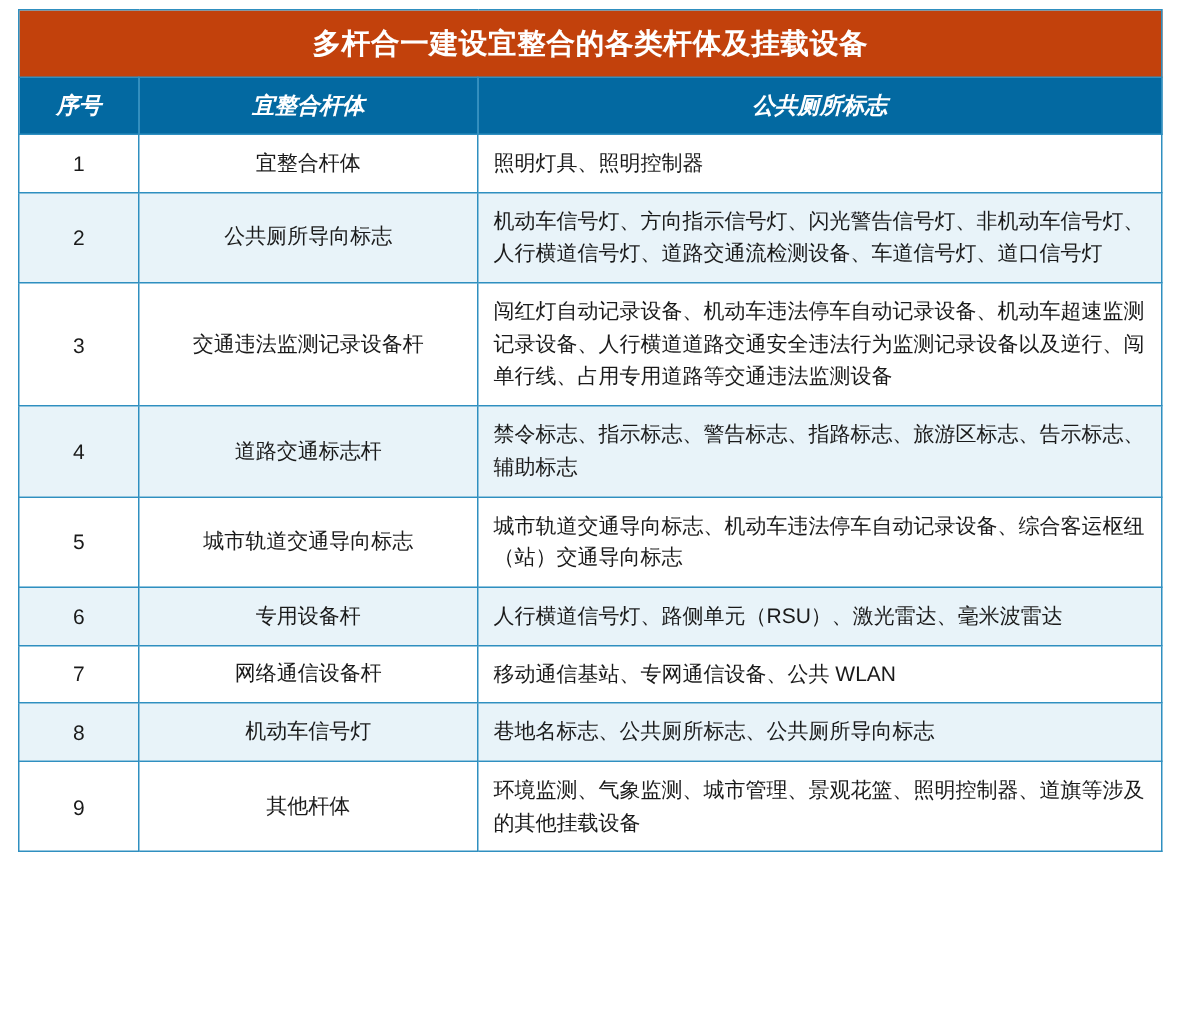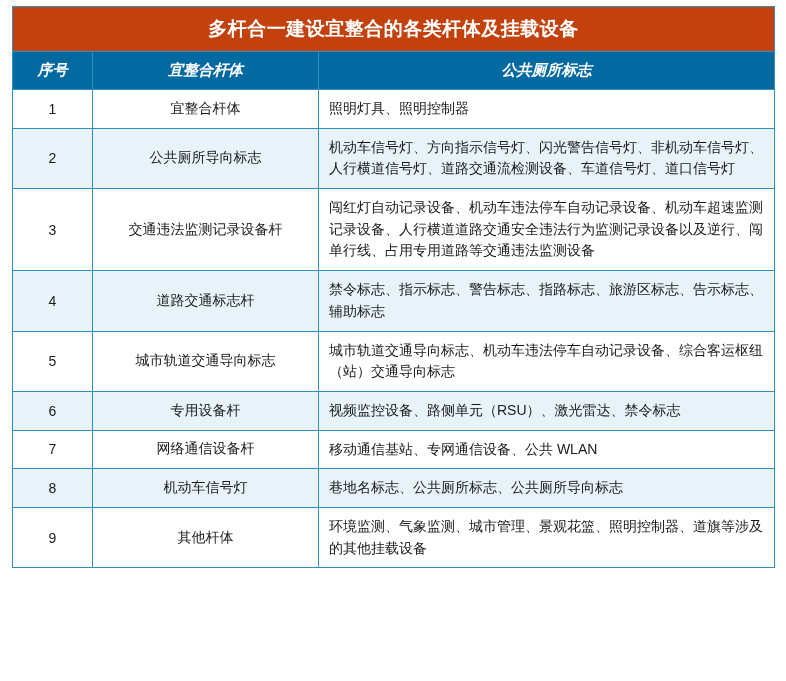--- a/index.html
+++ b/index.html
@@ -113,21 +113,21 @@
         <td class="cell-dev">禁令标志、指示标志、警告标志、指路标志、旅游区标志、告示标志、辅助标志</td>
       </tr>
       <tr class="row-odd">
         <td class="cell-no">5</td>
         <td class="cell-pole">城市轨道交通导向标志</td>
         <td class="cell-dev">城市轨道交通导向标志、机动车违法停车自动记录设备、综合客运枢纽（站）交通导向标志</td>
       </tr>
       <tr class="row-even">
         <td class="cell-no">6</td>
         <td class="cell-pole">专用设备杆</td>
-        <td class="cell-dev">视频监控设备、路侧单元（RSU）、激光雷达、禁令标志</td>
+        <td class="cell-dev">人行横道信号灯、路侧单元（RSU）、激光雷达、毫米波雷达</td>
       </tr>
       <tr class="row-odd">
         <td class="cell-no">7</td>
         <td class="cell-pole">网络通信设备杆</td>
         <td class="cell-dev">移动通信基站、专网通信设备、公共 WLAN</td>
       </tr>
       <tr class="row-even">
         <td class="cell-no">8</td>
         <td class="cell-pole">机动车信号灯</td>
         <td class="cell-dev">巷地名标志、公共厕所标志、公共厕所导向标志</td>

